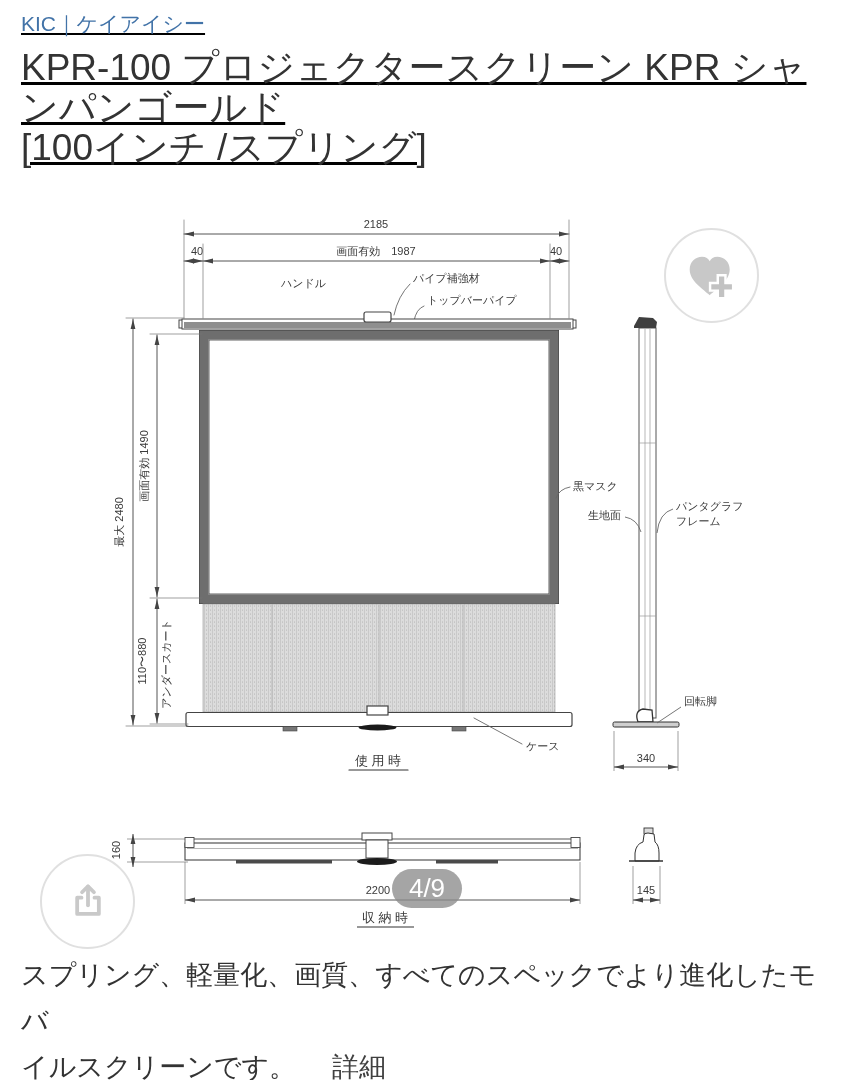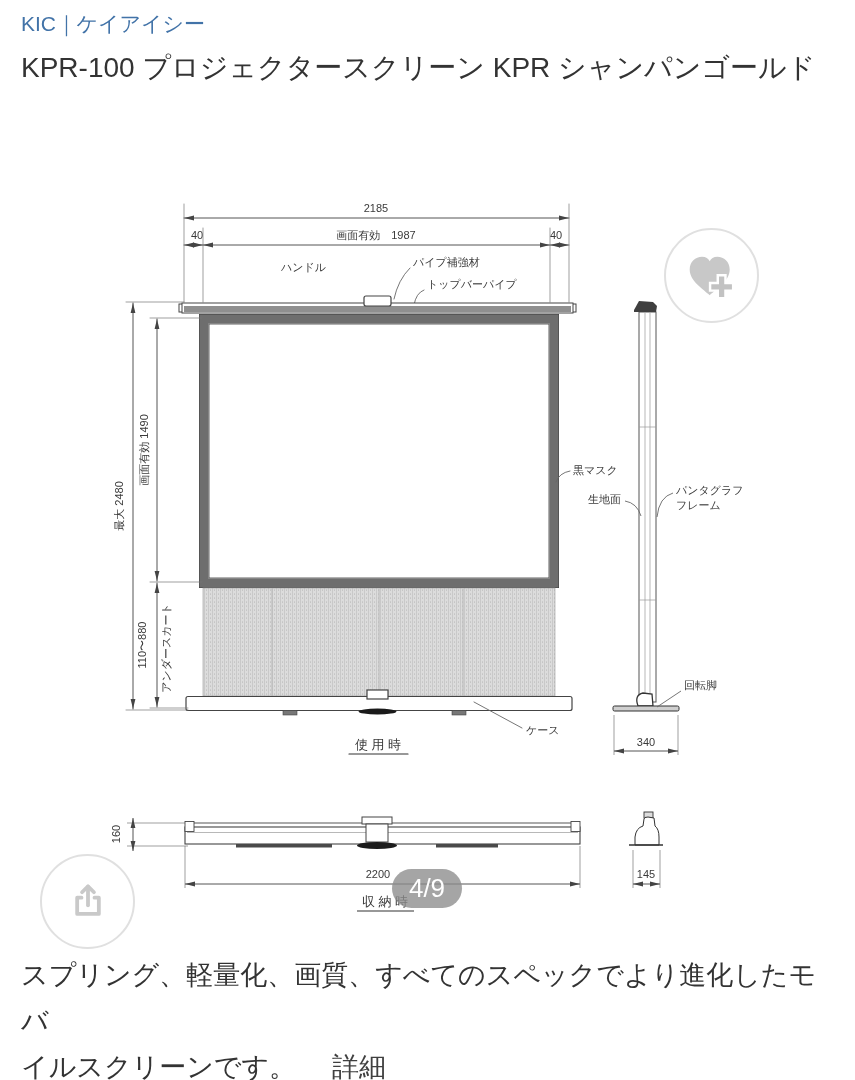--- a/index.html
+++ b/index.html
@@ -1,25 +1,25 @@
 <!DOCTYPE html>
 <html><head>
 <meta charset="utf-8">
 <style>
   html,body{margin:0;padding:0;background:#fff;}
   body{font-family:"Liberation Sans","DejaVu Sans",sans-serif;}
   #page{position:relative;width:855px;height:1080px;background:#fff;overflow:hidden;}
 
   
-  .header{position:absolute;left:21px;top:10px;right:20px;}
+  .header{position:absolute;left:21px;top:10px;right:20px;text-decoration:underline;}
   .brand{font-size:21px;color:#4273a8;cursor:pointer;margin-bottom:10px;}
-  .title{font-size:28px;line-height:40px;color:#333;}
-
-  
-  .diagram-wrap{position:absolute;left:0;top:140px;width:855px;height:790px;}
+  .title{font-size:37px;line-height:40px;color:#333;}
+
+  
+  .diagram-wrap{position:absolute;left:0;top:156px;width:855px;height:790px;}
   svg text{font-family:"Liberation Sans","DejaVu Sans",sans-serif;fill:#3a3a3a;}
   .dim{font-size:11px;}
   .lbl{font-size:11px;}
   .cap{font-size:13px;}
 
   
   .circle-btn{position:absolute;width:95px;height:95px;border:2px solid #e0e0e0;
     border-radius:50%;background:#fff;display:flex;align-items:center;justify-content:center;
     box-sizing:border-box;}
   .fav-btn{left:664px;top:228px;}
@@ -36,20 +36,21 @@
 </style>
 </head>
 <body>
 
 <div id="page">
 
   <div class="header">
     <div class="brand">KIC｜ケイアイシー</div>
     <div class="title">
       <span>KPR-100 プロジェクタースクリーン KPR シャンパンゴールド</span><br>
+      <span>[100インチ /スプリング]</span>
     </div>
   </div>
 
   <div class="diagram-wrap">
   <svg width="855" height="790" viewBox="0 0 855 790">
     <defs>
       <marker id="aE" markerWidth="11" markerHeight="6" refX="10" refY="3" orient="auto" markerUnits="userSpaceOnUse">
         <path d="M0,0.6 L10,3 L0,5.4 Z" fill="#444"></path>
       </marker>
       <marker id="aS" markerWidth="11" markerHeight="6" refX="1" refY="3" orient="auto" markerUnits="userSpaceOnUse">

